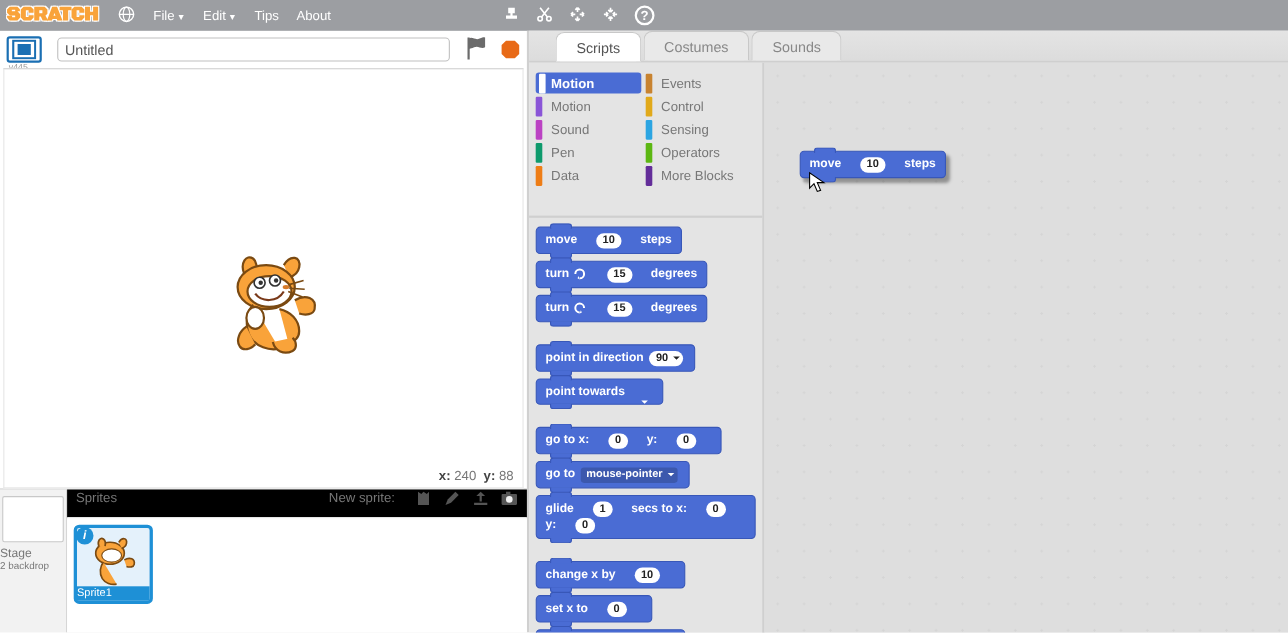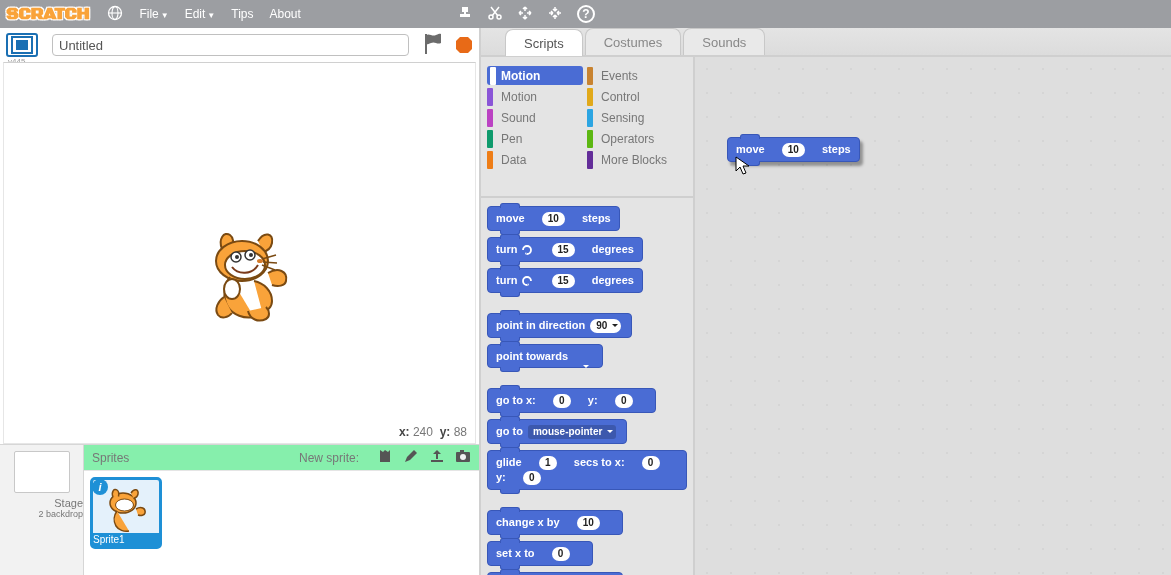--- a/index.html
+++ b/index.html
@@ -20,25 +20,25 @@
 .vlabel{position:absolute;top:22px;left:0;font-size:8px;color:#999}
 .titlein{flex:1;margin:0 8px;height:22px;border:1px solid #c0c0c0;border-radius:4px;padding:0 6px;font-size:13px;color:#555;background:#fff}
 .flag{cursor:pointer;margin-right:4px}
 .stopsgn{width:18px;height:18px;margin-right:6px;cursor:pointer}
 .stopsgn svg{display:block}
 .stage{height:382px;border:1px solid #e6e6e6;border-top:1px solid #d0d0d0;background:#fff;position:relative;margin:0 3px}
 .cat{position:absolute;left:196px;top:168px}
 .coords{position:absolute;right:8px;bottom:4px;color:#777;font-size:12px}
 .coords b{color:#444;font-weight:700}
 .spritearea{flex:1;display:flex;border-top:1px solid #d6d6d6;background:#f2f2f2}
-.stagecell{width:84px;border-right:1px solid #d6d6d6;text-align:right;padding-top:6px;color:#777}
+.stagecell{width:61px;border-right:1px solid #d6d6d6;text-align:left;padding-top:6px;color:#777}
 .stagecell .thumb{width:56px;height:42px;border:1px solid #c8c8c8;background:#fff;margin:0 auto 4px;border-radius:2px}
 .stagecell .lbl{font-size:11px}
 .spritepanel{flex:1;display:flex;flex-direction:column}
-.spritebar{height:26px;display:flex;align-items:center;padding:0 8px;color:#777;background:#86efac;border-bottom:1px solid #e5e5e5}
+.spritebar{height:26px;display:flex;padding:0 8px;color:#777;background:#000000;border-bottom:1px solid #e5e5e5}
 .spritebar .grow{flex:1}
 .spritebar .ns{margin-right:18px}
 .sicons{display:flex;gap:10px;color:#555}
 .sicons svg{width:16px;height:16px;fill:#555}
 .splist{flex:1;padding:6px;display:flex;gap:6px;align-items:flex-start;background:#fff}
 .spitem{width:72px;height:72px;border:3px solid #1e90d6;border-radius:5px;background:#e4f1fb;position:relative;display:flex;align-items:center;justify-content:center}
 .spitem .iinfo{position:absolute;top:-1px;left:-1px;width:16px;height:16px;border-radius:50%;background:#1e90d6;color:#fff;font-weight:700;font-size:11px;display:flex;align-items:center;justify-content:center;font-style:italic}
 .spname{position:absolute;bottom:0;left:0;right:0;font-size:10px;background:#1e90d6;color:#fff;padding:1px 0}
 .rightcol{flex:1;background:#ececec;display:flex;flex-direction:column}
 .tabs{height:34px;display:flex;align-items:flex-start;padding-left:24px;gap:2px;background:linear-gradient(#e4e4e4,#dcdcdc);border-bottom:2px solid #cfcfcf}

